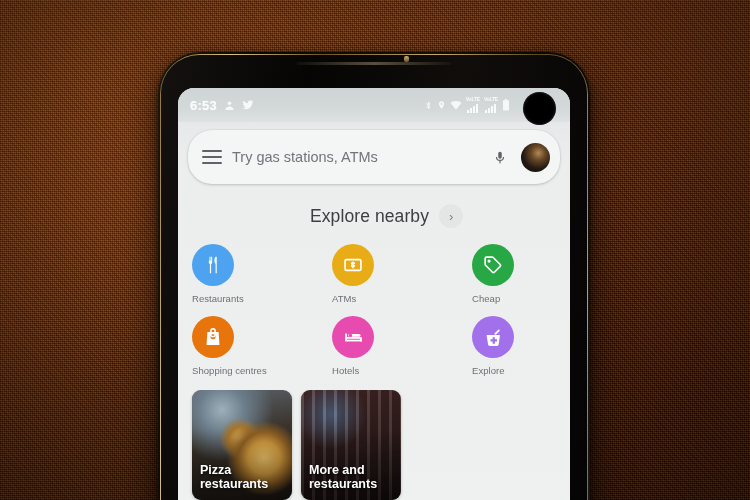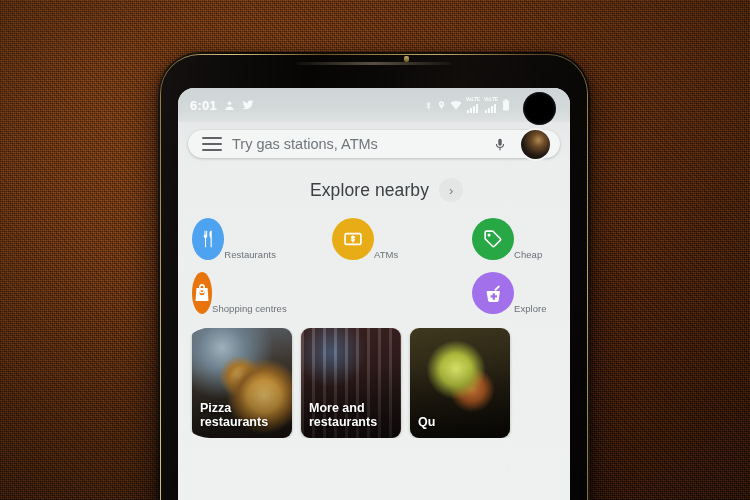--- a/index.html
+++ b/index.html
@@ -97,21 +97,21 @@
 
   
   #body{
     position:absolute; left:0; right:0; top:34px; bottom:0;
     background:linear-gradient(180deg,#e6e8e9 0%,#eceeee 10%,#eff0f0 100%);
   }
 
   
   #searchwrap{ padding:8px 10px 0 10px; }
   #searchbar{
-    height:28px; border-radius:24px; background:#f4f5f5;
+    height:54px; border-radius:24px; background:#f4f5f5;
     box-shadow:0 1px 3px rgba(0,0,0,.18), 0 0 0 .5px rgba(0,0,0,.05);
     display:flex; align-items:center; padding:0 10px 0 14px; gap:10px;
   }
   #hamburger{ width:20px; display:flex; flex-direction:column; gap:4px; cursor:pointer; }
   #hamburger span{ display:block; height:2px; border-radius:1px; background:#5f6368; }
   #search-input{
     flex:1; border:none; outline:none; background:transparent;
     font-family:"Liberation Sans", sans-serif; font-size:14.5px; color:#70757a;
   }
   #search-input::placeholder{ color:#70757a; opacity:1; }
@@ -132,34 +132,34 @@
   #explore-chevron{
     width:24px; height:24px; border-radius:50%; background:#e4e6e6;
     display:flex; align-items:center; justify-content:center;
     color:#7b8084; font-size:13px; cursor:pointer;
   }
 
   
   #grid{ margin-top:16px; padding:0 14px; }
   .grow{ display:flex; justify-content:space-between; }
   .grow + .grow{ margin-top:12px; }
-  .cat{ width:84px; display:flex; flex-direction:row; align-items:flex-end; cursor:pointer; }
+  .cat{ width:84px; display:flex; flex-direction:column; align-items:flex-start; cursor:pointer; }
   .catbubble{
     width:42px; height:42px; border-radius:50%;
     display:flex; align-items:center; justify-content:center;
   }
   .catlabel{
     margin-top:7px; font-size:9.5px; color:#6c7075; text-align:center;
     letter-spacing:.05px; white-space:nowrap;
   }
 
   
   #cards{
     margin-top:14px; padding-left:14px;
-    display:flex; gap:9px; overflow:hidden;border-radius:32px;
+    display:flex; gap:9px; overflow:hidden;
   }
   .card{
     flex:none; width:100px; height:110px; border-radius:9px;
     position:relative; overflow:hidden;
     box-shadow:0 1px 3px rgba(0,0,0,.25);
   }
   .card .photo{ position:absolute; inset:0; }
   .card .scrim{
     position:absolute; inset:0;
     background:linear-gradient(180deg,rgba(0,0,0,0) 35%,rgba(0,0,0,.42) 100%);
@@ -207,21 +207,21 @@
   <div id="rim-inner"></div>
   <div id="earpiece"></div>
   <div id="top-sensor"></div>
 
   <div id="screen">
 
     <div id="punchhole"></div>
 
     <div id="statusbar">
       <div id="sb-left">
-        <span id="sb-time">6:01</span>
+        <span id="sb-time">6:53</span>
         <svg class="sbicon" width="11" height="11" viewBox="0 0 24 24" fill="#fafbfb">
           <circle cx="12" cy="7" r="4"></circle>
             <path d="M3 22c0-5 4-8 9-8s9 3 9 8z"></path>
         </svg>
         <svg class="sbicon" width="12" height="12" viewBox="0 0 24 24" fill="#fafbfb">
           <path d="M23 4.9a9 9 0 0 1-2.6.7 4.5 4.5 0 0 0 2-2.5 9 9 0 0 1-2.9 1.1 4.5 4.5 0 0 0-7.7 4.1A12.8 12.8 0 0 1 2.5 3.6a4.5 4.5 0 0 0 1.4 6 4.4 4.4 0 0 1-2-.6 4.5 4.5 0 0 0 3.6 4.4 4.5 4.5 0 0 1-2 .1 4.5 4.5 0 0 0 4.2 3.1A9 9 0 0 1 1 18.5a12.7 12.7 0 0 0 6.9 2c8.3 0 12.8-6.9 12.8-12.8v-.6A9 9 0 0 0 23 4.9z"></path>
         </svg>
       </div>
 
       <div id="sb-right">
@@ -326,20 +326,33 @@
             <span class="catbubble" style="background:#e8740c">
               <svg width="20" height="20" viewBox="0 0 24 24" fill="#fff">
                 <path d="M8.5 6V4.8a3.5 3.5 0 1 1 7 0V6h3.2l1.1 15.5H4.2L5.3 6zm1.9 0h3.2V4.8a1.6 1.6 0 1 0-3.2 0z"></path>
                 <circle cx="12" cy="11.6" r="3" fill="#e8740c"></circle>
                 <path d="M9.7 10.5a2.9 2.9 0 0 0 4.6 0" stroke="#fff" stroke-width="1.6" fill="none" stroke-linecap="round"></path>
               </svg>
             </span>
             <span class="catlabel">Shopping centres</span>
           </div>
 
+          <div class="cat">
+            <span class="catbubble" style="background:#e84bb0">
+              <svg width="21" height="21" viewBox="0 0 24 24" fill="#fff">
+                <path d="M2.5 7.5h2v9h-2z"></path>
+                <path d="M4.5 11.5h17v2h-17z"></path>
+                <path d="M19.5 12.5h2v4h-2z"></path>
+                <path d="M4.5 14.5h17v2h-17z"></path>
+                <rect x="6" y="8" width="14" height="3.2" rx="1.6"></rect>
+                <circle cx="8.6" cy="9.6" r="1.9" fill="#e84bb0"></circle>
+              </svg>
+            </span>
+            <span class="catlabel">Hotels</span>
+          </div>
 
           <div class="cat">
             <span class="catbubble" style="background:#a270ea">
               <svg width="21" height="21" viewBox="0 0 24 24" fill="#fff">
                 <path d="M18.8 3.3c-.5-.5-1.3-.4-2 .3l-4 4 1.6 1.6 4-4c.7-.7.9-1.4.4-1.9z"></path>
                 <path d="M5 9h13.5c.5 0 .9.5.8 1L17.9 20a1.9 1.9 0 0 1-1.9 1.6H7.7A1.9 1.9 0 0 1 5.8 20L4.2 10c-.1-.5.3-1 .8-1z"></path>
                 <path d="M11 11.8h2.6v2.3H16v2.6h-2.4v2.4H11v-2.4H8.6v-2.6H11z" fill="#a270ea"></path>
               </svg>
             </span>
             <span class="catlabel">Explore</span>
@@ -352,22 +365,17 @@
         <div class="card">
           <div class="photo ph-pizza"></div>
           <div class="scrim"></div>
           <div class="cardlabel">Pizza restaurants</div>
         </div>
         <div class="card">
           <div class="photo ph-bars"></div>
           <div class="scrim"></div>
           <div class="cardlabel">More and restaurants</div>
         </div>
-        <div class="card">
-          <div class="photo ph-quick"></div>
-          <div class="scrim"></div>
-          <div class="cardlabel">Qu</div>
-        </div>
       </div>
 
     </div>
   </div>
 </div>
 
 </body></html>

